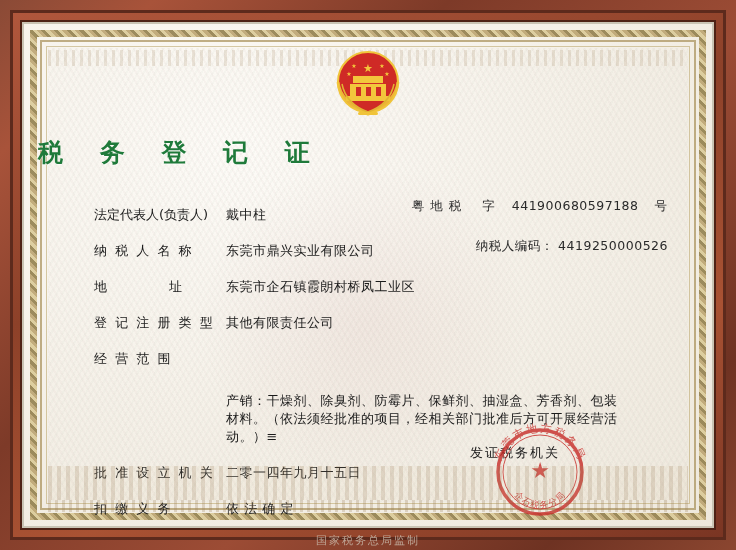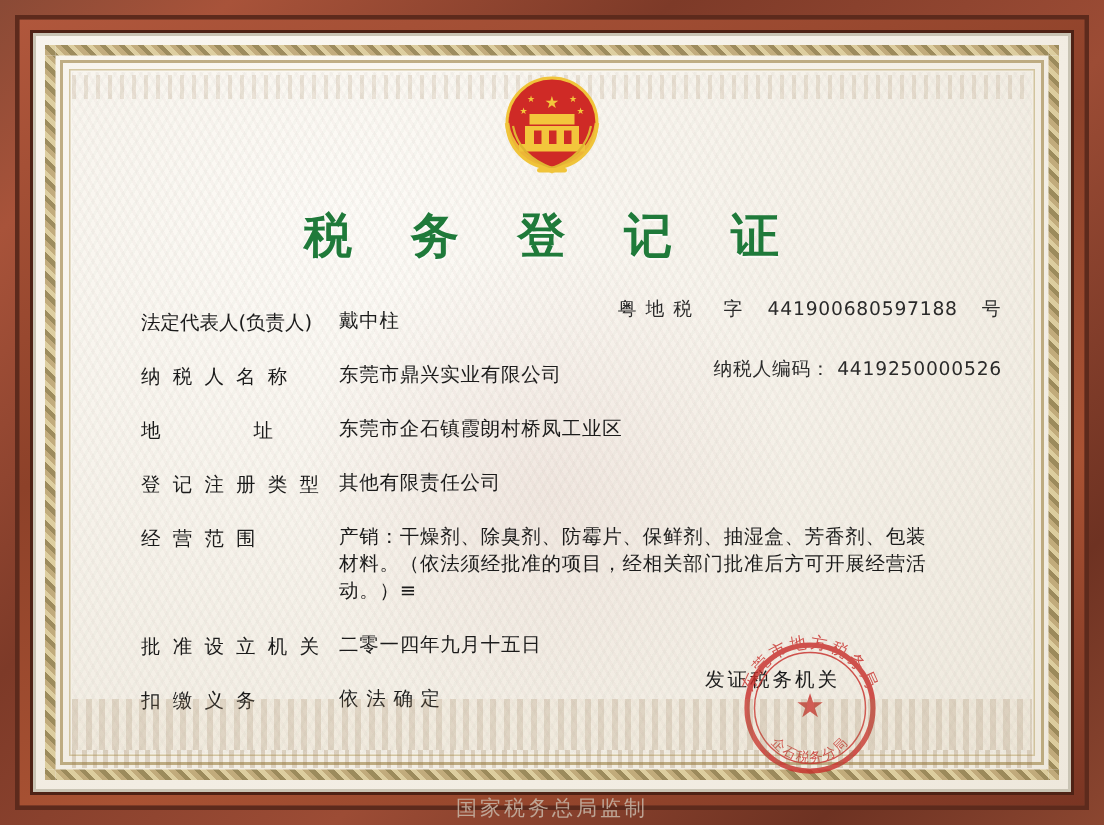--- a/index.html
+++ b/index.html
@@ -120,27 +120,27 @@
     position: absolute;
     left: 50%; top: 24px;
     transform: translateX(-50%);
     width: 92px; height: 86px;
   }
 
   
   .title {
     position: absolute;
     left: 0; right: 0; top: 112px;
-    text-align: center;
     font-family: "DejaVu Serif", "Liberation Serif", serif;
-    font-size: 32px;
+    font-size: 25px;
     font-weight: bold;
     letter-spacing: 14px;
     color: #1f7a3a;
     text-shadow: 0 1px 0 rgba(255,255,255,.6);
+    padding-left: 14px;
   }
 
   
   .serial {
     position: absolute;
     right: 44px; top: 174px;
     font-size: 12.5px;
     color: #2a2a2a;
     letter-spacing: 1px;
     font-family: "DejaVu Sans", "Liberation Sans", sans-serif;
@@ -178,21 +178,21 @@
     font-family: "DejaVu Sans", "Liberation Sans", sans-serif;
   }
   .label.tight { letter-spacing: 0px; }
   .value {
     font-size: 13px;
     color: #1b1b1b;
     line-height: 18px;
     letter-spacing: .5px;
     max-width: 400px;
   }
-  .row-scope .value { max-width: 398px; }
+  .row-scope .value { max-width: 398px; margin-top: 42px; }
 
   
   .seal {
     position: absolute;
     left: 462px; top: 394px;
     width: 108px; height: 108px;
   }
   .seal svg { display: block; }
 
   
@@ -212,21 +212,21 @@
     letter-spacing: 2px;
     color: #1b1b1b;
     white-space: nowrap;
   }
 
   
   .footnote {
     position: absolute;
     left: 0; right: 0; bottom: 2px;
     text-align: center;
-    font-size: 14px;
+    font-size: 11px;
     color: #c8b7a8;
     letter-spacing: 2px;
     opacity: .85;
   }
 
   .watermark {
     position: absolute;
     left: 120px; top: 150px;
     width: 440px; height: 300px;
     opacity: .06;

